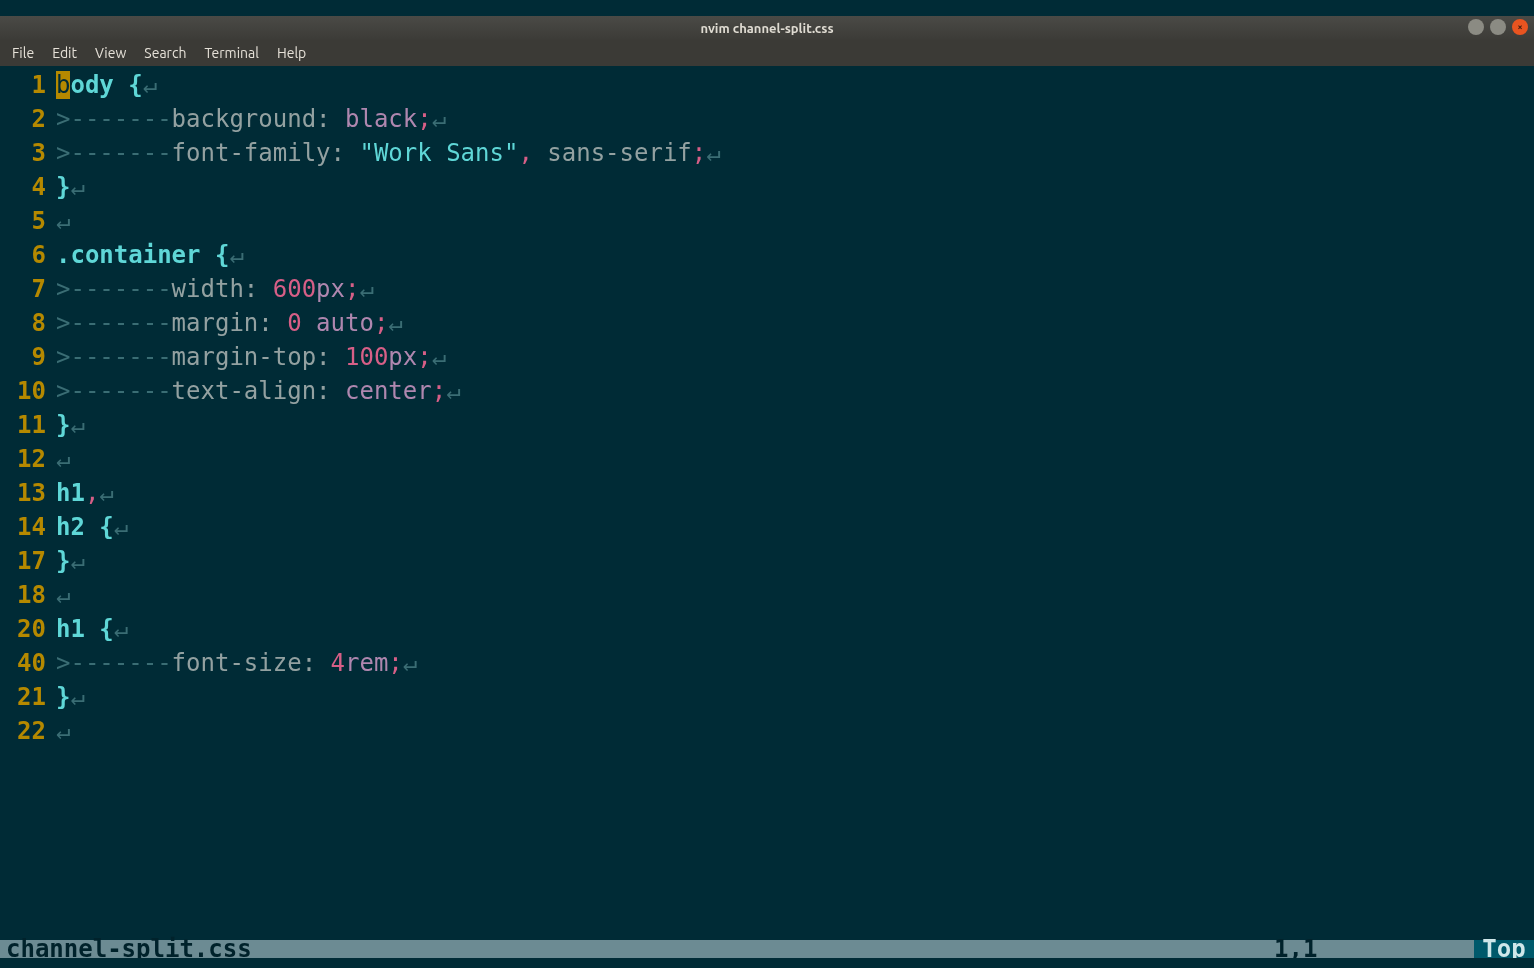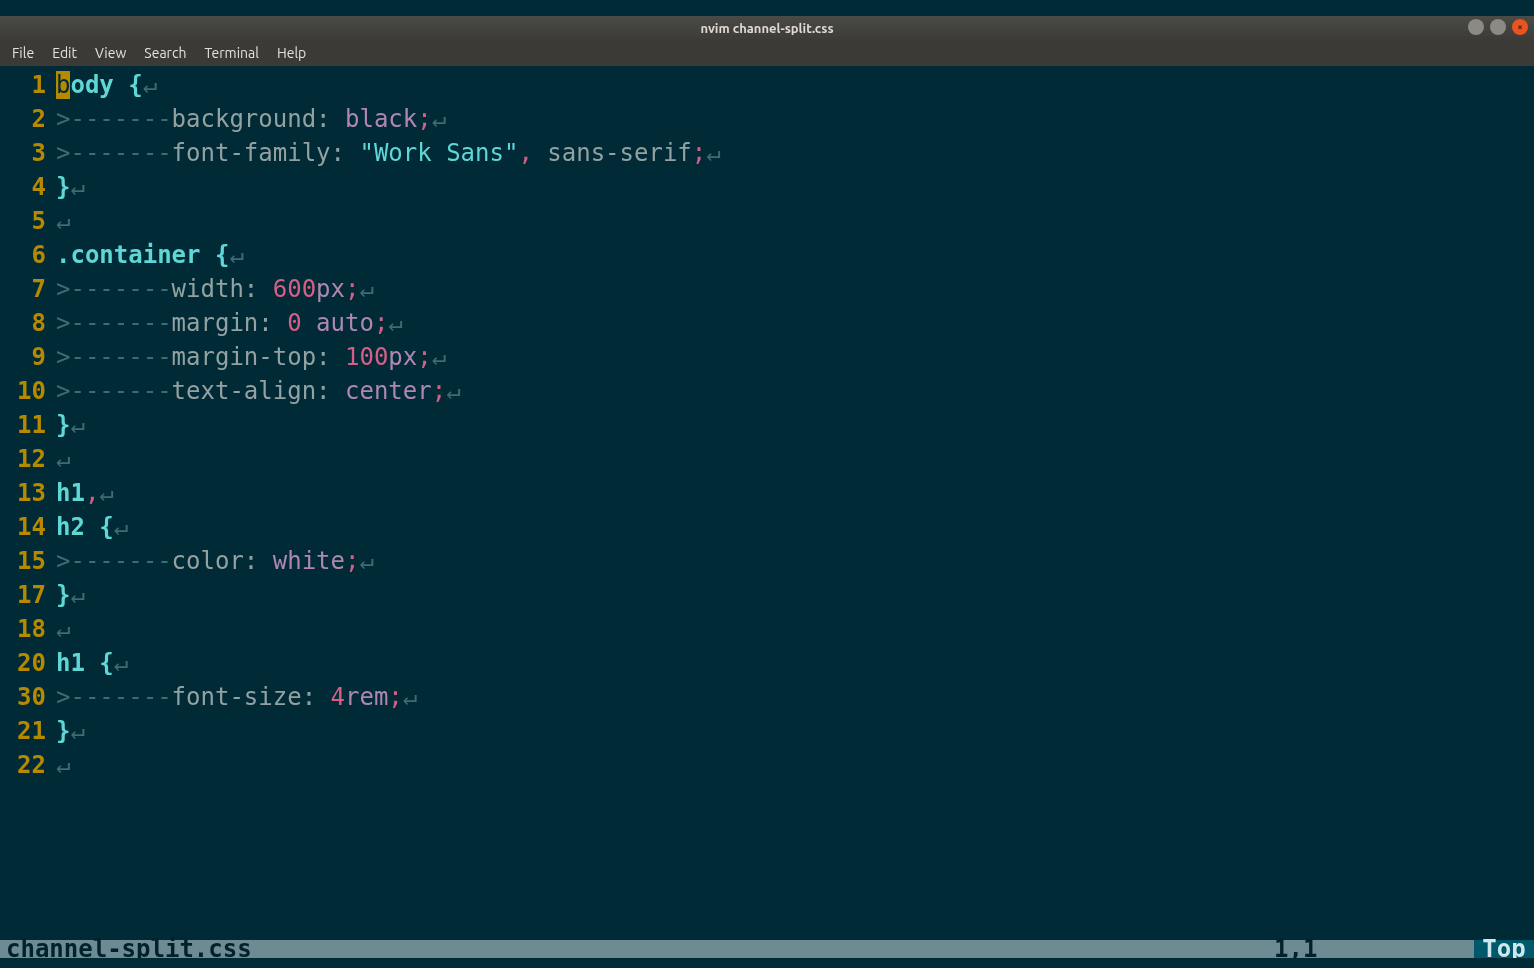--- a/index.html
+++ b/index.html
@@ -146,25 +146,24 @@
       <div class="row"><span class="ln">5</span><span class="code"><span class="eol">↵</span></span></div>
       <div class="row"><span class="ln">6</span><span class="code"><span class="sel">.container </span><span class="brace">{</span><span class="eol">↵</span></span></div>
       <div class="row"><span class="ln">7</span><span class="code"><span class="tab">&gt;-------</span><span class="prop">width</span><span class="colon">: </span><span class="num">600</span><span class="kw">px</span><span class="semi">;</span><span class="eol">↵</span></span></div>
       <div class="row"><span class="ln">8</span><span class="code"><span class="tab">&gt;-------</span><span class="prop">margin</span><span class="colon">: </span><span class="num">0</span><span class="prop"> </span><span class="kw">auto</span><span class="semi">;</span><span class="eol">↵</span></span></div>
       <div class="row"><span class="ln">9</span><span class="code"><span class="tab">&gt;-------</span><span class="prop">margin-top</span><span class="colon">: </span><span class="num">100</span><span class="kw">px</span><span class="semi">;</span><span class="eol">↵</span></span></div>
       <div class="row"><span class="ln">10</span><span class="code"><span class="tab">&gt;-------</span><span class="prop">text-align</span><span class="colon">: </span><span class="kw">center</span><span class="semi">;</span><span class="eol">↵</span></span></div>
       <div class="row"><span class="ln">11</span><span class="code"><span class="brace">}</span><span class="eol">↵</span></span></div>
       <div class="row"><span class="ln">12</span><span class="code"><span class="eol">↵</span></span></div>
       <div class="row"><span class="ln">13</span><span class="code"><span class="sel">h1</span><span class="comma">,</span><span class="eol">↵</span></span></div>
       <div class="row"><span class="ln">14</span><span class="code"><span class="sel">h2 </span><span class="brace">{</span><span class="eol">↵</span></span></div>
-      <div class="row"><span class="ln">15</span><span class="code"><span class="tab">&gt;-------</span><span class="prop">color</span><span class="colon">: </span><span class="kw">white</span><span class="semi">;</span><span class="eol">↵</span></span></div>
       <div class="row"><span class="ln">17</span><span class="code"><span class="brace">}</span><span class="eol">↵</span></span></div>
       <div class="row"><span class="ln">18</span><span class="code"><span class="eol">↵</span></span></div>
       <div class="row"><span class="ln">20</span><span class="code"><span class="sel">h1 </span><span class="brace">{</span><span class="eol">↵</span></span></div>
-      <div class="row"><span class="ln">30</span><span class="code"><span class="tab">&gt;-------</span><span class="prop">font-size</span><span class="colon">: </span><span class="num">4</span><span class="kw">rem</span><span class="semi">;</span><span class="eol">↵</span></span></div>
+      <div class="row"><span class="ln">40</span><span class="code"><span class="tab">&gt;-------</span><span class="prop">font-size</span><span class="colon">: </span><span class="num">4</span><span class="kw">rem</span><span class="semi">;</span><span class="eol">↵</span></span></div>
       <div class="row"><span class="ln">21</span><span class="code"><span class="brace">}</span><span class="eol">↵</span></span></div>
       <div class="row"><span class="ln">22</span><span class="code"><span class="eol">↵</span></span></div>
     </div>
 
   <div class="status">
     <span class="file">channel-split.css</span>
     <span class="pos">1,1</span>
     <span class="scroll">Top</span>
   </div>
   <div class="cmdline"></div>

